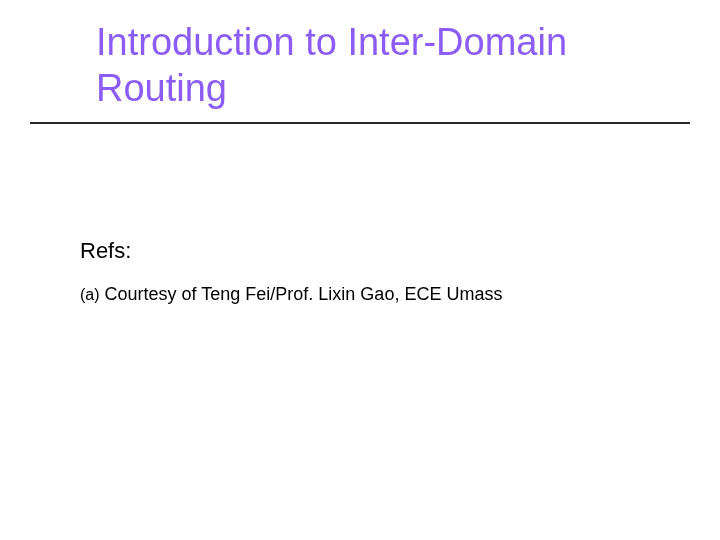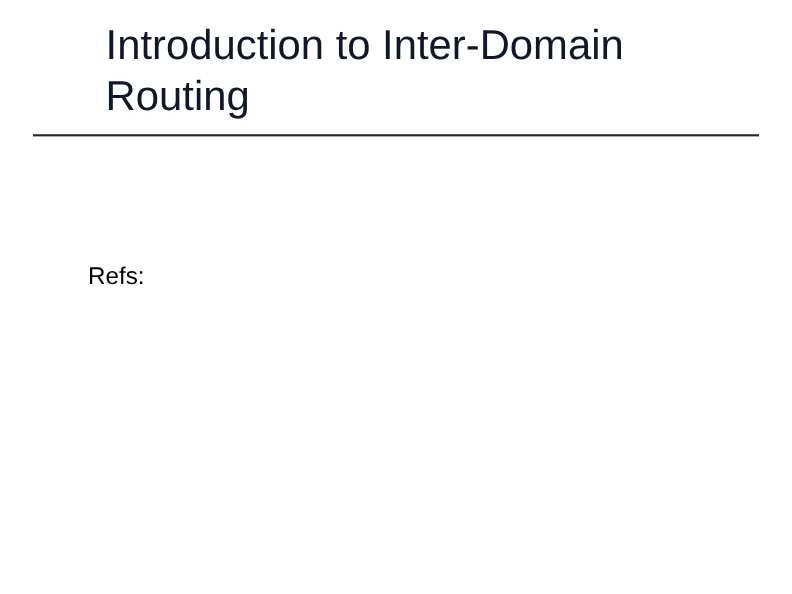--- a/index.html
+++ b/index.html
@@ -18,21 +18,21 @@
     position: relative;
     box-sizing: border-box;
   }
   .title-block {
     position: absolute;
     left: 96px;
     top: 20px;
     width: 600px;
   }
   .title {
-    color: #0f172a;
+    color: #8b5cf6;
     font-size: 38px;
     line-height: 1.2;
     font-weight: 400;
     font-family: Verdana, Geneva, sans-serif;
   }
   .rule {
     position: absolute;
     left: 30px;
     top: 122px;
     width: 660px;
@@ -73,16 +73,20 @@
 
   <div class="title-block">
     <div class="title">Introduction to Inter-Domain Routing</div>
   </div>
 
   <div class="rule"></div>
 
   <div class="body-block">
     <div class="refs-label">Refs:</div>
 
+    <div class="ref-line">
+      <span class="ref-marker">(a)</span>
+      <span>Courtesy of Teng Fei/Prof. Lixin Gao, ECE Umass</span>
+    </div>
 
   </div>
 
 </div>
 
 </body></html>

